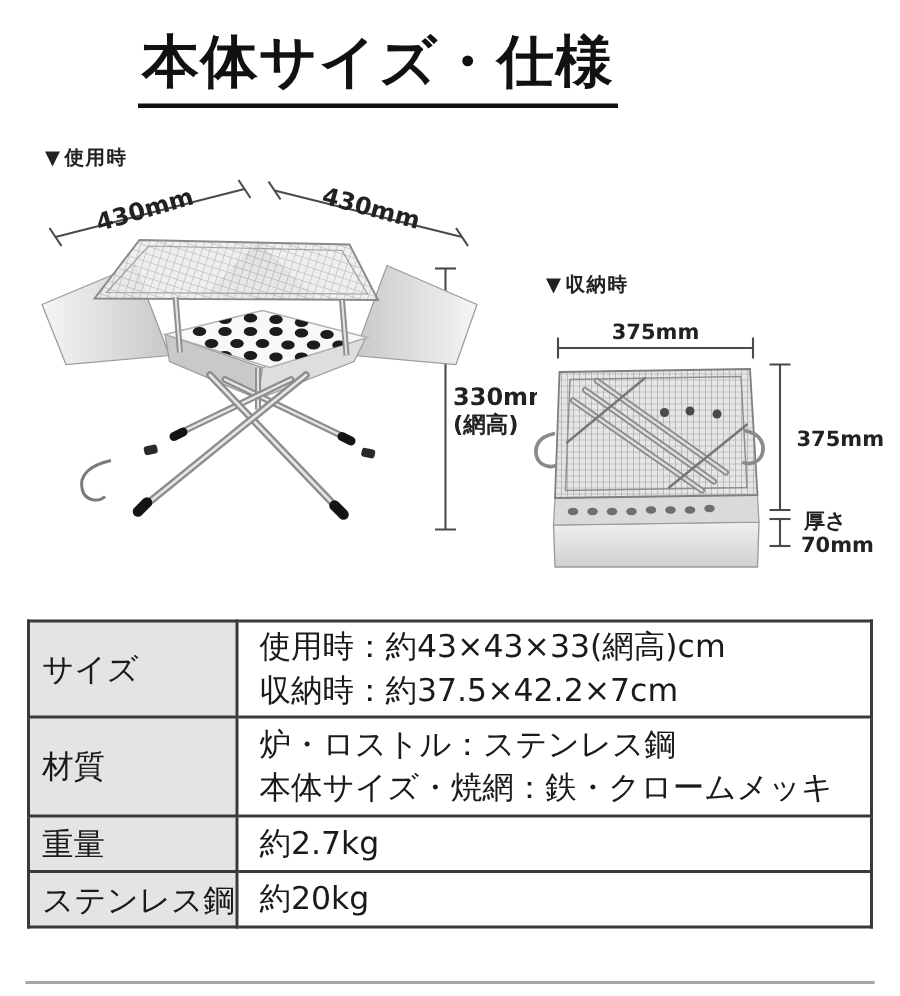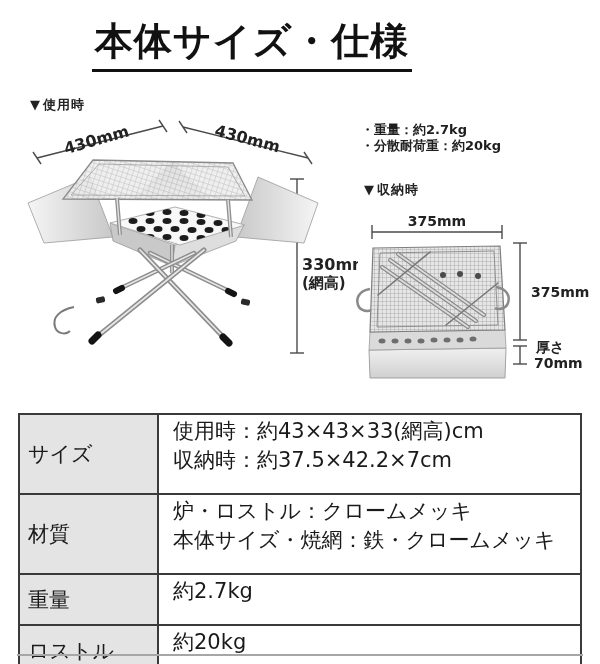--- a/index.html
+++ b/index.html
@@ -28,43 +28,39 @@
   .svg-abs { position:absolute; }
   #svg-in-use { left:0; top:95px; }
   #svg-stored { left:350px; top:205px; }
   svg text { font-family:"DejaVu Sans", sans-serif; fill:#222; font-weight:bold; }
   
   table.spec { position:absolute; left:18px; top:413px; width:564px;
                border-collapse:collapse; table-layout:fixed; }
   table.spec th, table.spec td { border:2px solid #3a3a3a; vertical-align:middle; }
   table.spec th { width:139px; background:#e4e4e4; font-weight:normal;
                   font-size:21px; text-align:left; padding-left:8px; }
-  table.spec td { font-size:21px; padding:2px 4px 18px 14px; }
+  table.spec td { font-size:21px; padding:2px 4px 2px 14px; }
   table.spec td div { line-height:29px; white-space:nowrap; }
   tr.r1 { height:64px; } tr.r2 { height:66px; } tr.r3 { height:37px;margin-left:26px; } tr.r4 { height:37px; }
   
   .bottom-rule { position:absolute; left:17px; top:654px; width:566px; height:2px; background:#a6a6a6; }
 </style>
 </head>
 <body>
 
 <div class="sheet">
 
   <div class="title-wrap">
     <h1>本体サイズ・仕様</h1>
   </div>
 
   <div id="label-in-use" class="state-label">
     <span class="tri">▼</span><span>使用時</span>
   </div>
 
-  <div class="notes">
-    <div>・重量：約2.7kg</div>
-    <div>・分散耐荷重：約20kg</div>
-  </div>
 
   <div id="label-stored" class="state-label">
     <span class="tri">▼</span><span>収納時</span>
   </div>
 
   <svg id="svg-in-use" class="svg-abs" width="358" height="310" viewBox="0 0 358 310">
     <defs>
       <pattern id="meshA" width="5" height="5" patternUnits="userSpaceOnUse" patternTransform="rotate(18)">
         <rect width="5" height="5" fill="#ececec"></rect>
         <path d="M0 0H5M0 0V5" stroke="#b5b5b5" stroke-width="1"></path>
@@ -248,35 +244,35 @@
       <td>
         <div>使用時：約43×43×33(網高)cm</div>
         <div>収納時：約37.5×42.2×7cm</div>
       </td>
     </tr>
     <tr class="r2">
       <th>
             <div>材質</div>
           </th>
       <td>
-        <div>炉・ロストル：クロームメッキ</div>
+        <div>炉・ロストル：ステンレス鋼</div>
         <div>本体サイズ・焼網：鉄・クロームメッキ</div>
       </td>
     </tr>
     <tr class="r3">
       <th>
             <div>重量</div>
           </th>
       <td>
         <div>約2.7kg</div>
       </td>
     </tr>
     <tr class="r4">
       <th>
-            <div>ロストル</div>
+            <div>ステンレス鋼</div>
           </th>
       <td>
         <div>約20kg</div>
       </td>
     </tr>
   </tbody>
     </table>
 
   <div class="bottom-rule"></div>
 </div>

